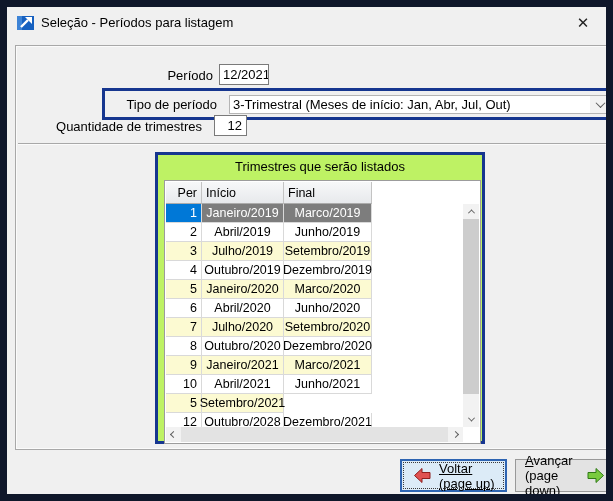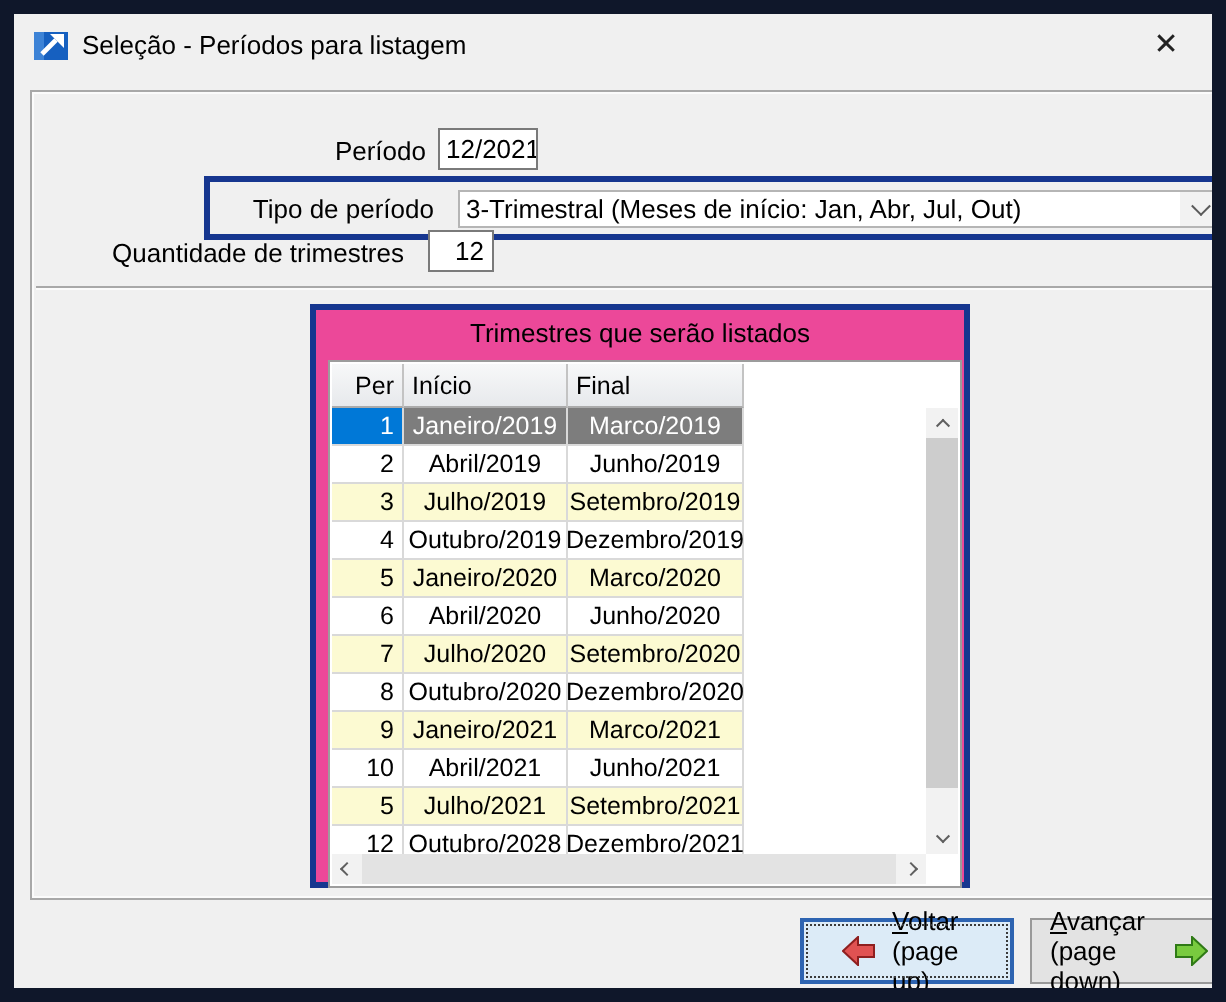--- a/index.html
+++ b/index.html
@@ -31,21 +31,21 @@
               border:3px solid var(--accent-navy,#16368f); display:flex; align-items:center; background:#f0f0f0; }
   .tipo-row .flabel2 { width:112px; text-align:right; font-size:13px; flex:0 0 auto; }
   .combo { flex:1; height:19px; margin-left:12px; background:#fff; border:1px solid #b5b5b5;
            display:flex; align-items:center; position:relative; cursor:default; }
   .combo-value { flex:1; font-size:13px; padding-left:3px; white-space:nowrap; overflow:hidden; }
   .combo-chev { width:20px; height:100%; background:#f2f2f2; display:flex; align-items:center; justify-content:center; }
   .chev { width:7px; height:7px; border-right:1.6px solid #5a5a5a; border-bottom:1.6px solid #5a5a5a; }
   .chev.down { transform:rotate(45deg) translate(-1px,-1px); }
   
   .group { position:absolute; left:139px; top:106px; width:330px; height:292px;
-           border:3px solid var(--accent-navy,#16368f); background:#ec4899; }
+           border:3px solid var(--accent-navy,#16368f); background:#bef264; }
   .group-title { text-align:center; font-size:13px; padding-top:4px; height:21px; }
   .scrollbox { position:absolute; left:6px; top:25px; width:317px; height:264px;
                background:#fff; border:1px solid #9c9c9c; overflow:hidden; }
   .grid-header { position:absolute; left:1px; top:1px; display:grid; grid-template-columns:36px 82px 88px; height:22px; }
   .gh { background:linear-gradient(#f7f8f9,#e7e9ec); border-right:1px solid #c3c3c3; border-bottom:1px solid #ababab;
         font-size:12.5px; display:flex; align-items:center; }
   .gh-per { justify-content:flex-end; padding-right:4px; }
   .gh-txt { padding-left:4px; }
   .grid-rows { position:absolute; left:1px; top:23px; width:206px; }
   .grow { display:grid; grid-template-columns:36px 82px 88px; height:19px; }
@@ -67,21 +67,21 @@
   .schev.left  { transform:rotate(135deg); }
   .schev.right { transform:rotate(-45deg); }
   .sb-up    { top:0; left:0; }
   .sb-down  { bottom:0; left:0; }
   .sb-left  { left:0; top:0; width:15px; }
   .sb-right { right:0; top:0; width:15px; }
   
   .btn { position:absolute; top:452px; height:33px; display:flex; align-items:center; cursor:pointer;
          font-family:inherit; font-size:13px; color:#000; }
   .btn-voltar { left:393px; width:107px; background:var(--focus-button-bg,#dcebf7);
-                border:2px solid #2e64b1; padding:0 6px 0 19px; }
+                border:2px solid #2e64b1; padding:0 6px 0 12px;text-decoration:underline; }
   .btn-voltar::after { content:""; position:absolute; inset:1px; border:1px dotted #3a3a3a; pointer-events:none; }
   .btn-avancar { left:508px; width:96px; background:#e3e3e3; border:1px solid #999; padding:0 6px 0 9px; }
   .btn-text { display:flex; flex-direction:column; line-height:15px; text-align:left; }
   .btn-l1 { display:block; }
   .btn-l1::first-letter { text-decoration:underline; }
   .arrow-svg { flex:0 0 auto; }
   .btn-voltar .btn-text { margin-left:8px; }
   .btn-avancar .arrow-svg { margin-left:7px; }
 </style>
 </head>
@@ -176,21 +176,20 @@
               <div class="gc gc-inicio">Janeiro/2021</div>
               <div class="gc gc-final">Marco/2021</div>
             </div>
             <div class="grow">
               <div class="gc gc-per">10</div>
               <div class="gc gc-inicio">Abril/2021</div>
               <div class="gc gc-final">Junho/2021</div>
             </div>
             <div class="grow odd">
               <div class="gc gc-per">5</div>
-              <div class="gc gc-inicio">Julho/2021</div>
               <div class="gc gc-final">Setembro/2021</div>
             </div>
             <div class="grow">
               <div class="gc gc-per">12</div>
               <div class="gc gc-inicio">Outubro/2028</div>
               <div class="gc gc-final">Dezembro/2021</div>
             </div>
           </div>
 
         <div class="vscroll">

